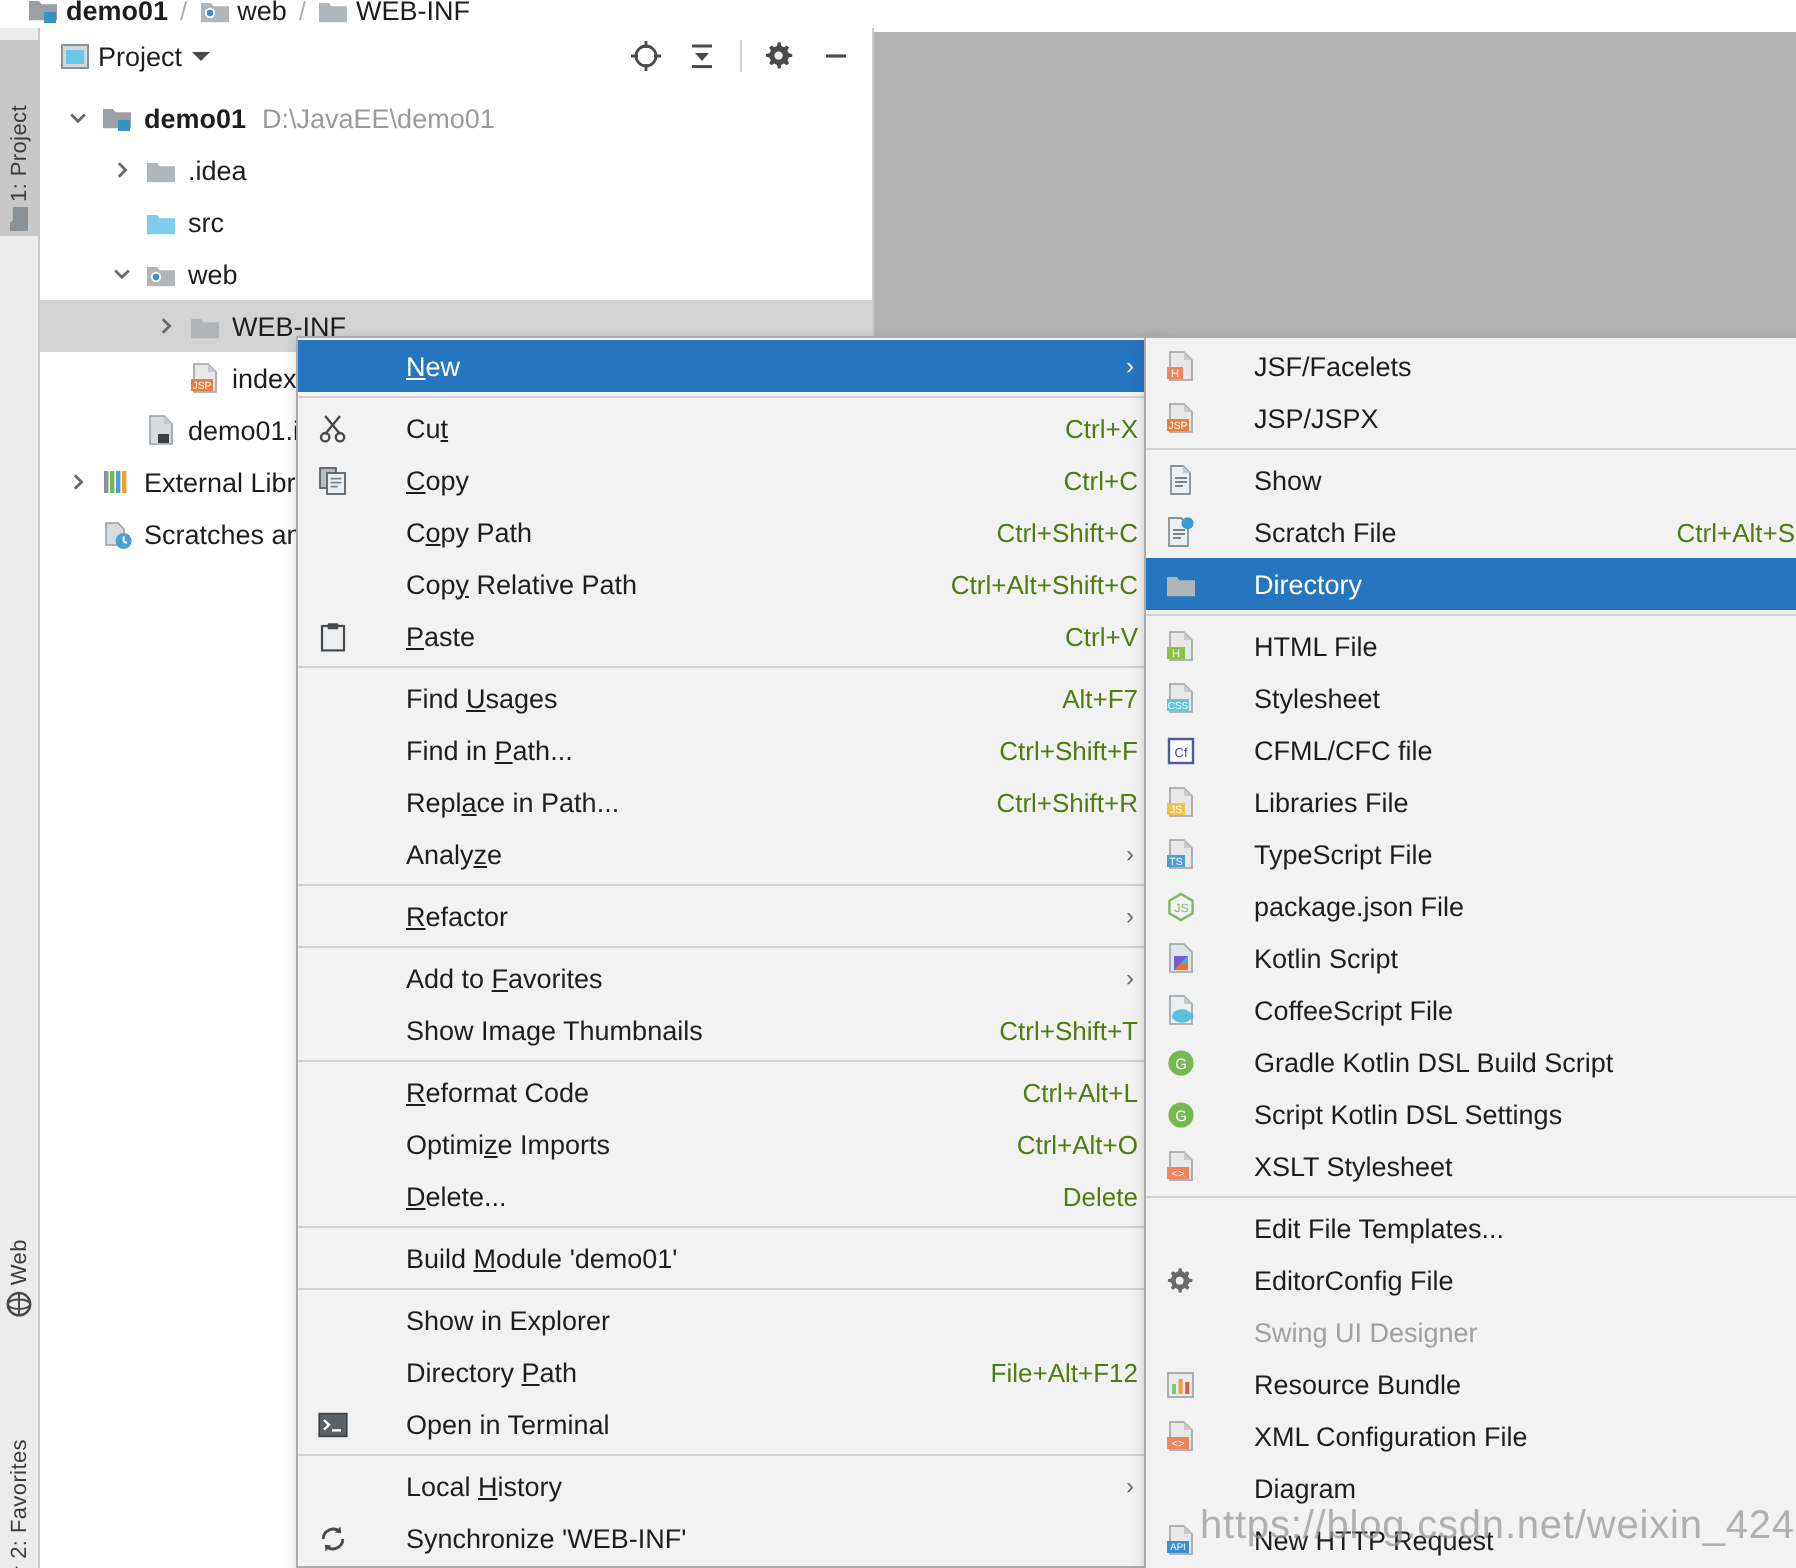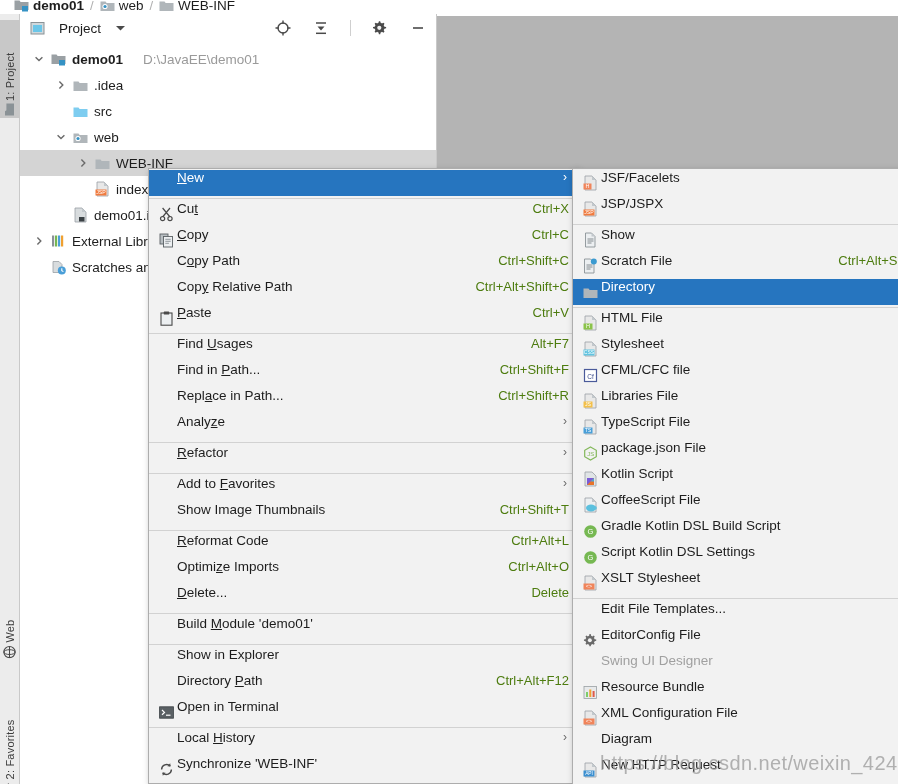--- a/index.html
+++ b/index.html
@@ -40,51 +40,51 @@
   .vtab.selected { background: #c8c8c8; }
   .vtab-icon { display: block; }
 
   
   .project-panel {
     position: absolute; left: 20px; top: 14px; width: 417px; height: 770px;
     background: #ffffff; border-right: 1px solid #c9c9c9;
   }
   .panel-header {
     height: 28px; display: flex; align-items: center;
-    padding: 0 6px 0 10px; background: #ffffff; gap: 14px;
+    padding: 0 6px 0 10px; background: #ffffff; gap: 4px;
   }
   .ph-title { font-size: 13.5px; color: #1d1d1d; }
   .ph-spacer { flex: 1; }
   .ph-btn { width: 24px; height: 22px; display: flex; align-items: center; justify-content: center; }
   .ph-divider { width: 1px; height: 16px; background: #cfcfcf; margin: 0 3px; }
 
   .tree { padding-top: 4px; font-size: 13.5px; }
   .tree-row {
     height: 26px; display: flex; align-items: center; white-space: nowrap;
     padding-right: 6px;
   }
   .tree-row.selected { background: #d4d4d4; }
   .twisty { width: 18px; display: flex; align-items: center; justify-content: center; flex: 0 0 18px; }
   .t-icon { width: 20px; flex: 0 0 20px; display: flex; align-items: center; justify-content: center; margin-right: 4px; }
   .t-label { color: #1d1d1d; }
   .t-label.bold { font-weight: bold; }
-  .t-sub { color: #9a9a9a; margin-left: 20px; }
+  .t-sub { color: #9a9a9a; margin-left: 8px; }
 
   
   .menu {
     position: absolute; background: #f2f2f2;
     border: 1px solid #adadad; box-shadow: 2px 3px 7px rgba(0,0,0,.28);
     padding: 1px 0; font-size: 13.5px;
   }
   #ctx-menu { left: 148px; top: 168px; width: 430px; }
   #sub-menu  { left: 572px; top: 168px; width: 392px; }
 
   .mi {
-    height: 26px; display: flex; position: relative;
-    padding: 0 8px 0 6px; color: #1d1d1d; white-space: nowrap;
+    height: 26px; display: flex; align-items: center; position: relative;
+    padding: 0 8px 0 6px; color: #1d1d1d; white-space: nowrap; gap: 26px;
   }
   .mi.highlight { background: #2675bf; color: #ffffff; }
   .mi.disabled { color: #a0a0a0; }
   .mi-icon { width: 22px; flex: 0 0 22px; display: flex; align-items: center; justify-content: center; }
   .mi-label { flex: 1; }
   .mi-label u { text-decoration: underline; }
   .mi-accel { color: #4d7c0f; font-size: 13px; margin-left: 22px; }
   .mi-arrow { color: #6a6a6a; margin-left: 14px; font-size: 12px; width: 8px; text-align: center; }
   .mi.highlight .mi-arrow { color: #ffffff; }
   .mi-sep { height: 1px; background: #d2d2d2; margin: 2px 0; }
@@ -459,21 +459,21 @@
         <span class="mi-label">Build <u>M</u>odule 'demo01'</span>
       </div>
       <div class="mi-sep"></div>
       <div class="mi">
         <span class="mi-icon"></span>
         <span class="mi-label">Show in Explorer</span>
       </div>
       <div class="mi">
         <span class="mi-icon"></span>
         <span class="mi-label">Directory <u>P</u>ath</span>
-        <span class="mi-accel">Ctrl+Alt+F12</span>
+        <span class="mi-accel">File+Alt+F12</span>
       </div>
       <div class="mi">
         <span class="mi-icon">
           <span>
             <svg width="15" height="13" viewBox="0 0 15 13">
               <rect x="0.6" y="0.8" width="13.8" height="11.4" fill="#5a6064" stroke="#3a4044" stroke-width=".8"></rect>
               <path d="M3 4 L5.5 6.4 L3 8.8" stroke="#ffffff" stroke-width="1.2" fill="none"></path>
               <path d="M7 9.2 h4.5" stroke="#ffffff" stroke-width="1.2"></path>
             </svg>
           </span>

